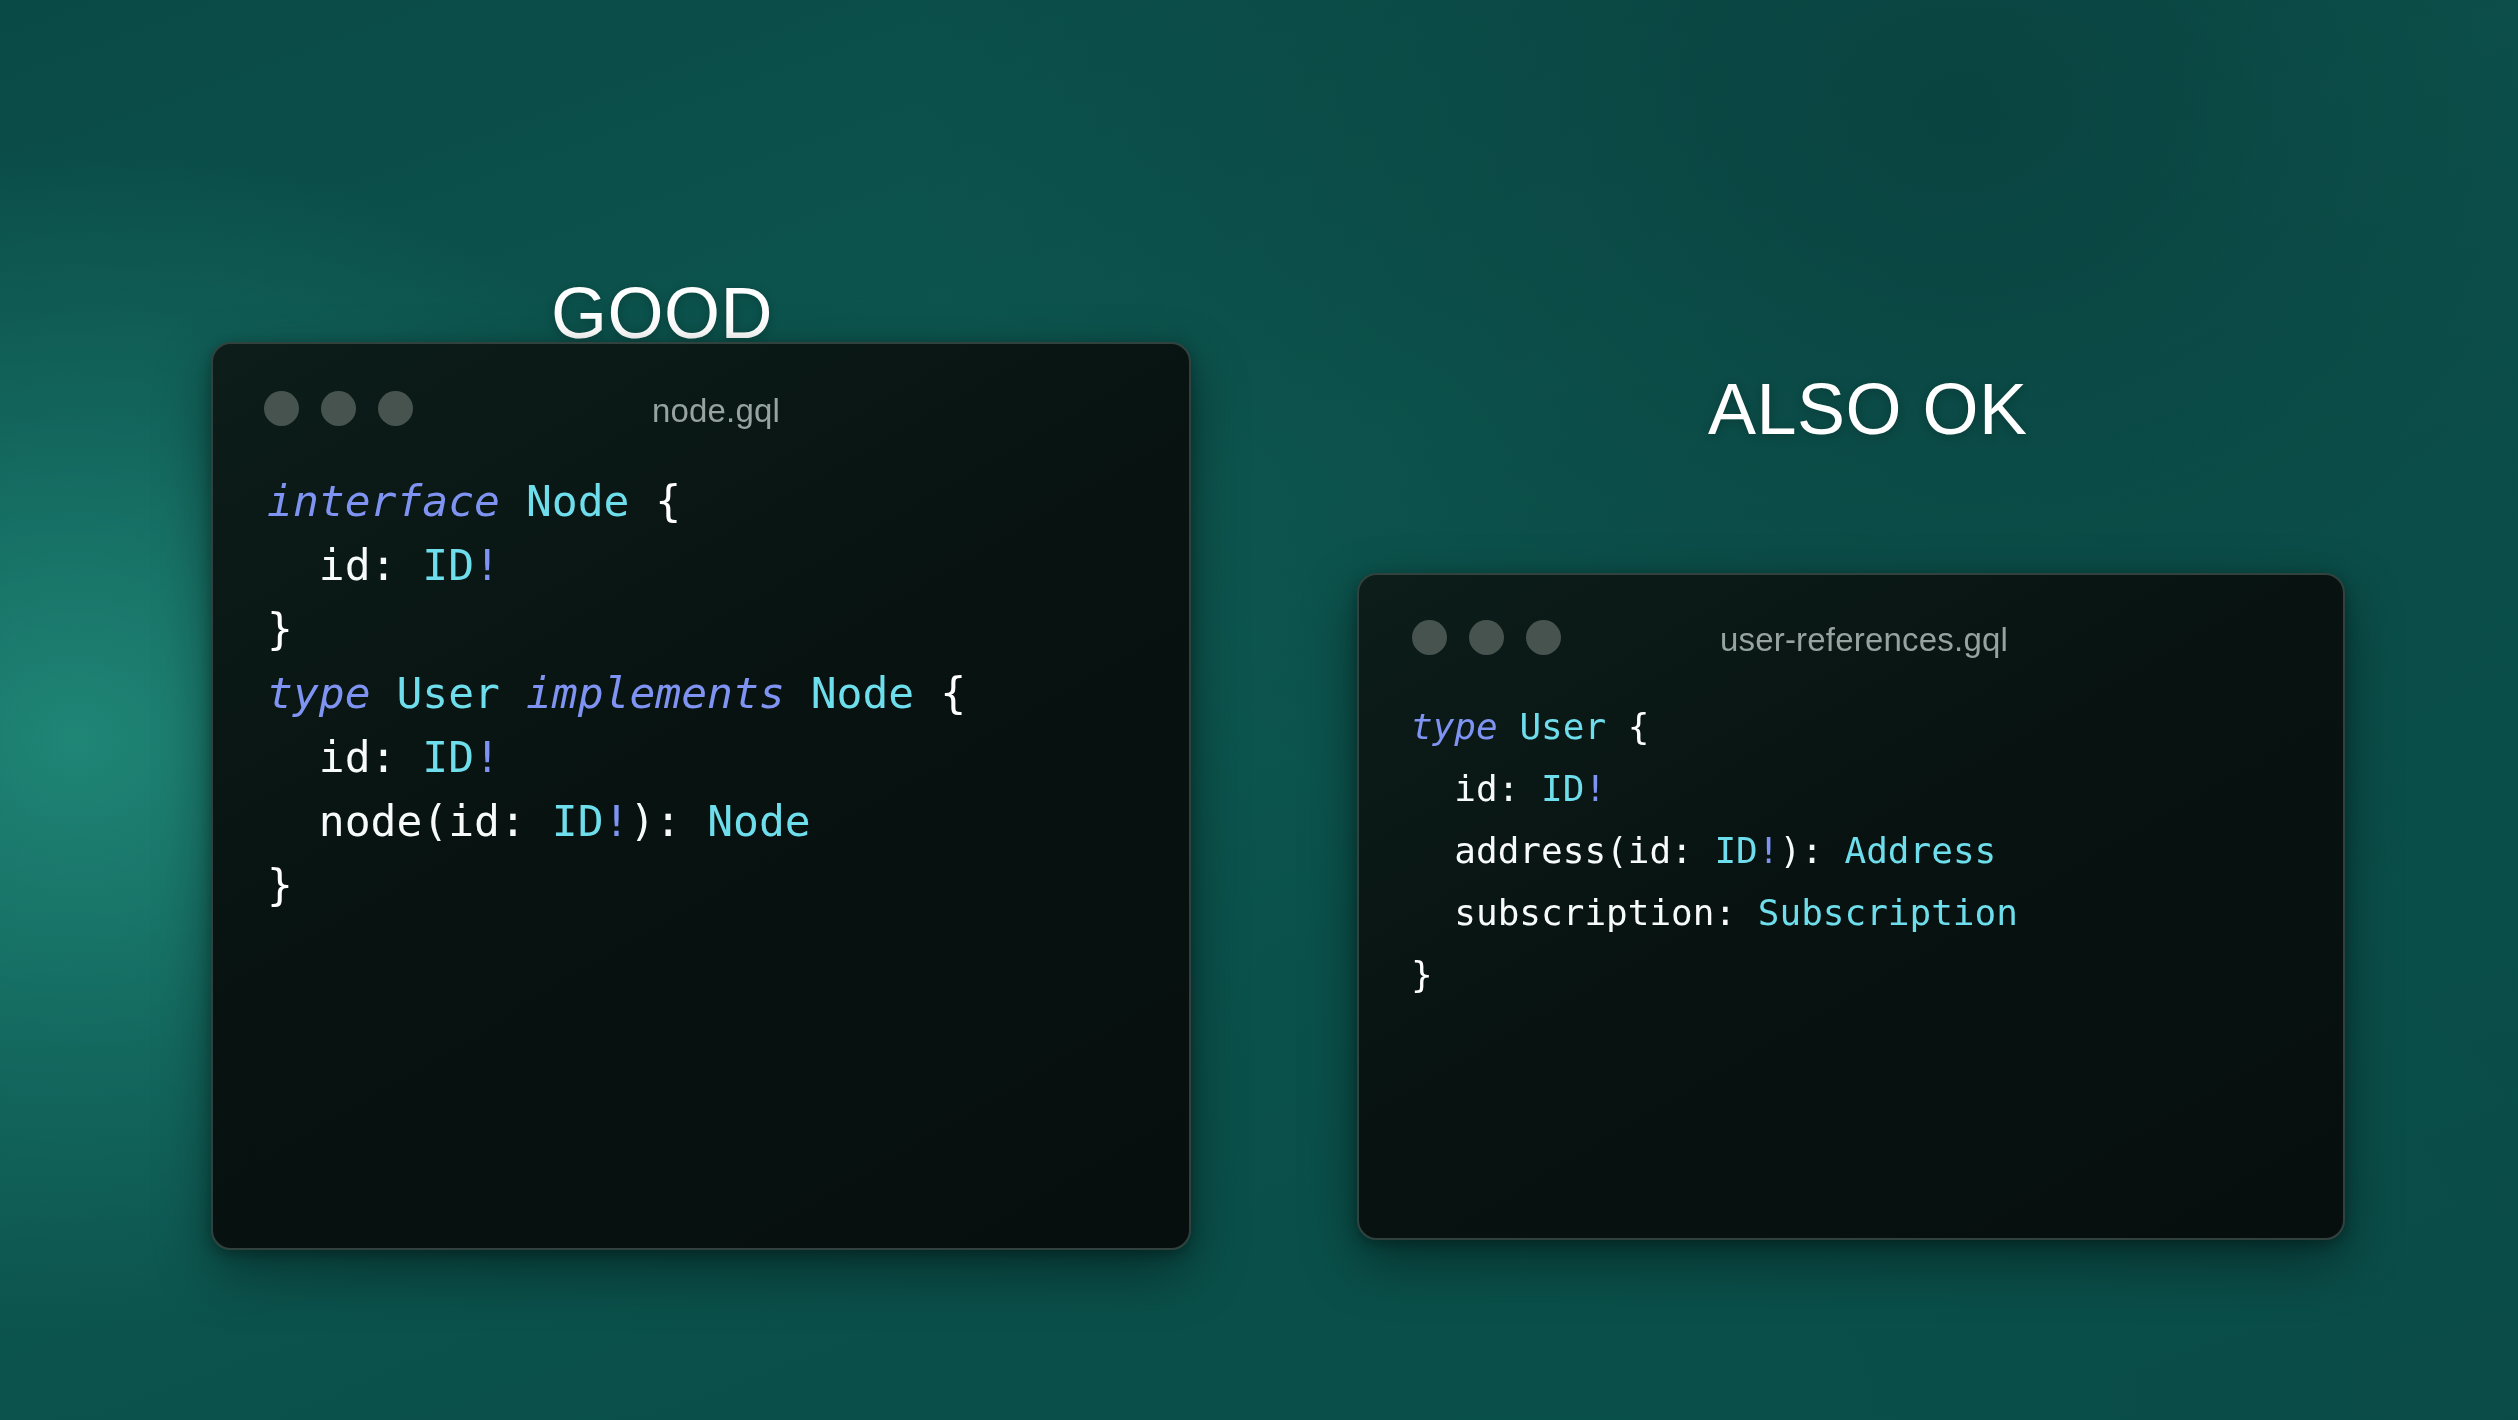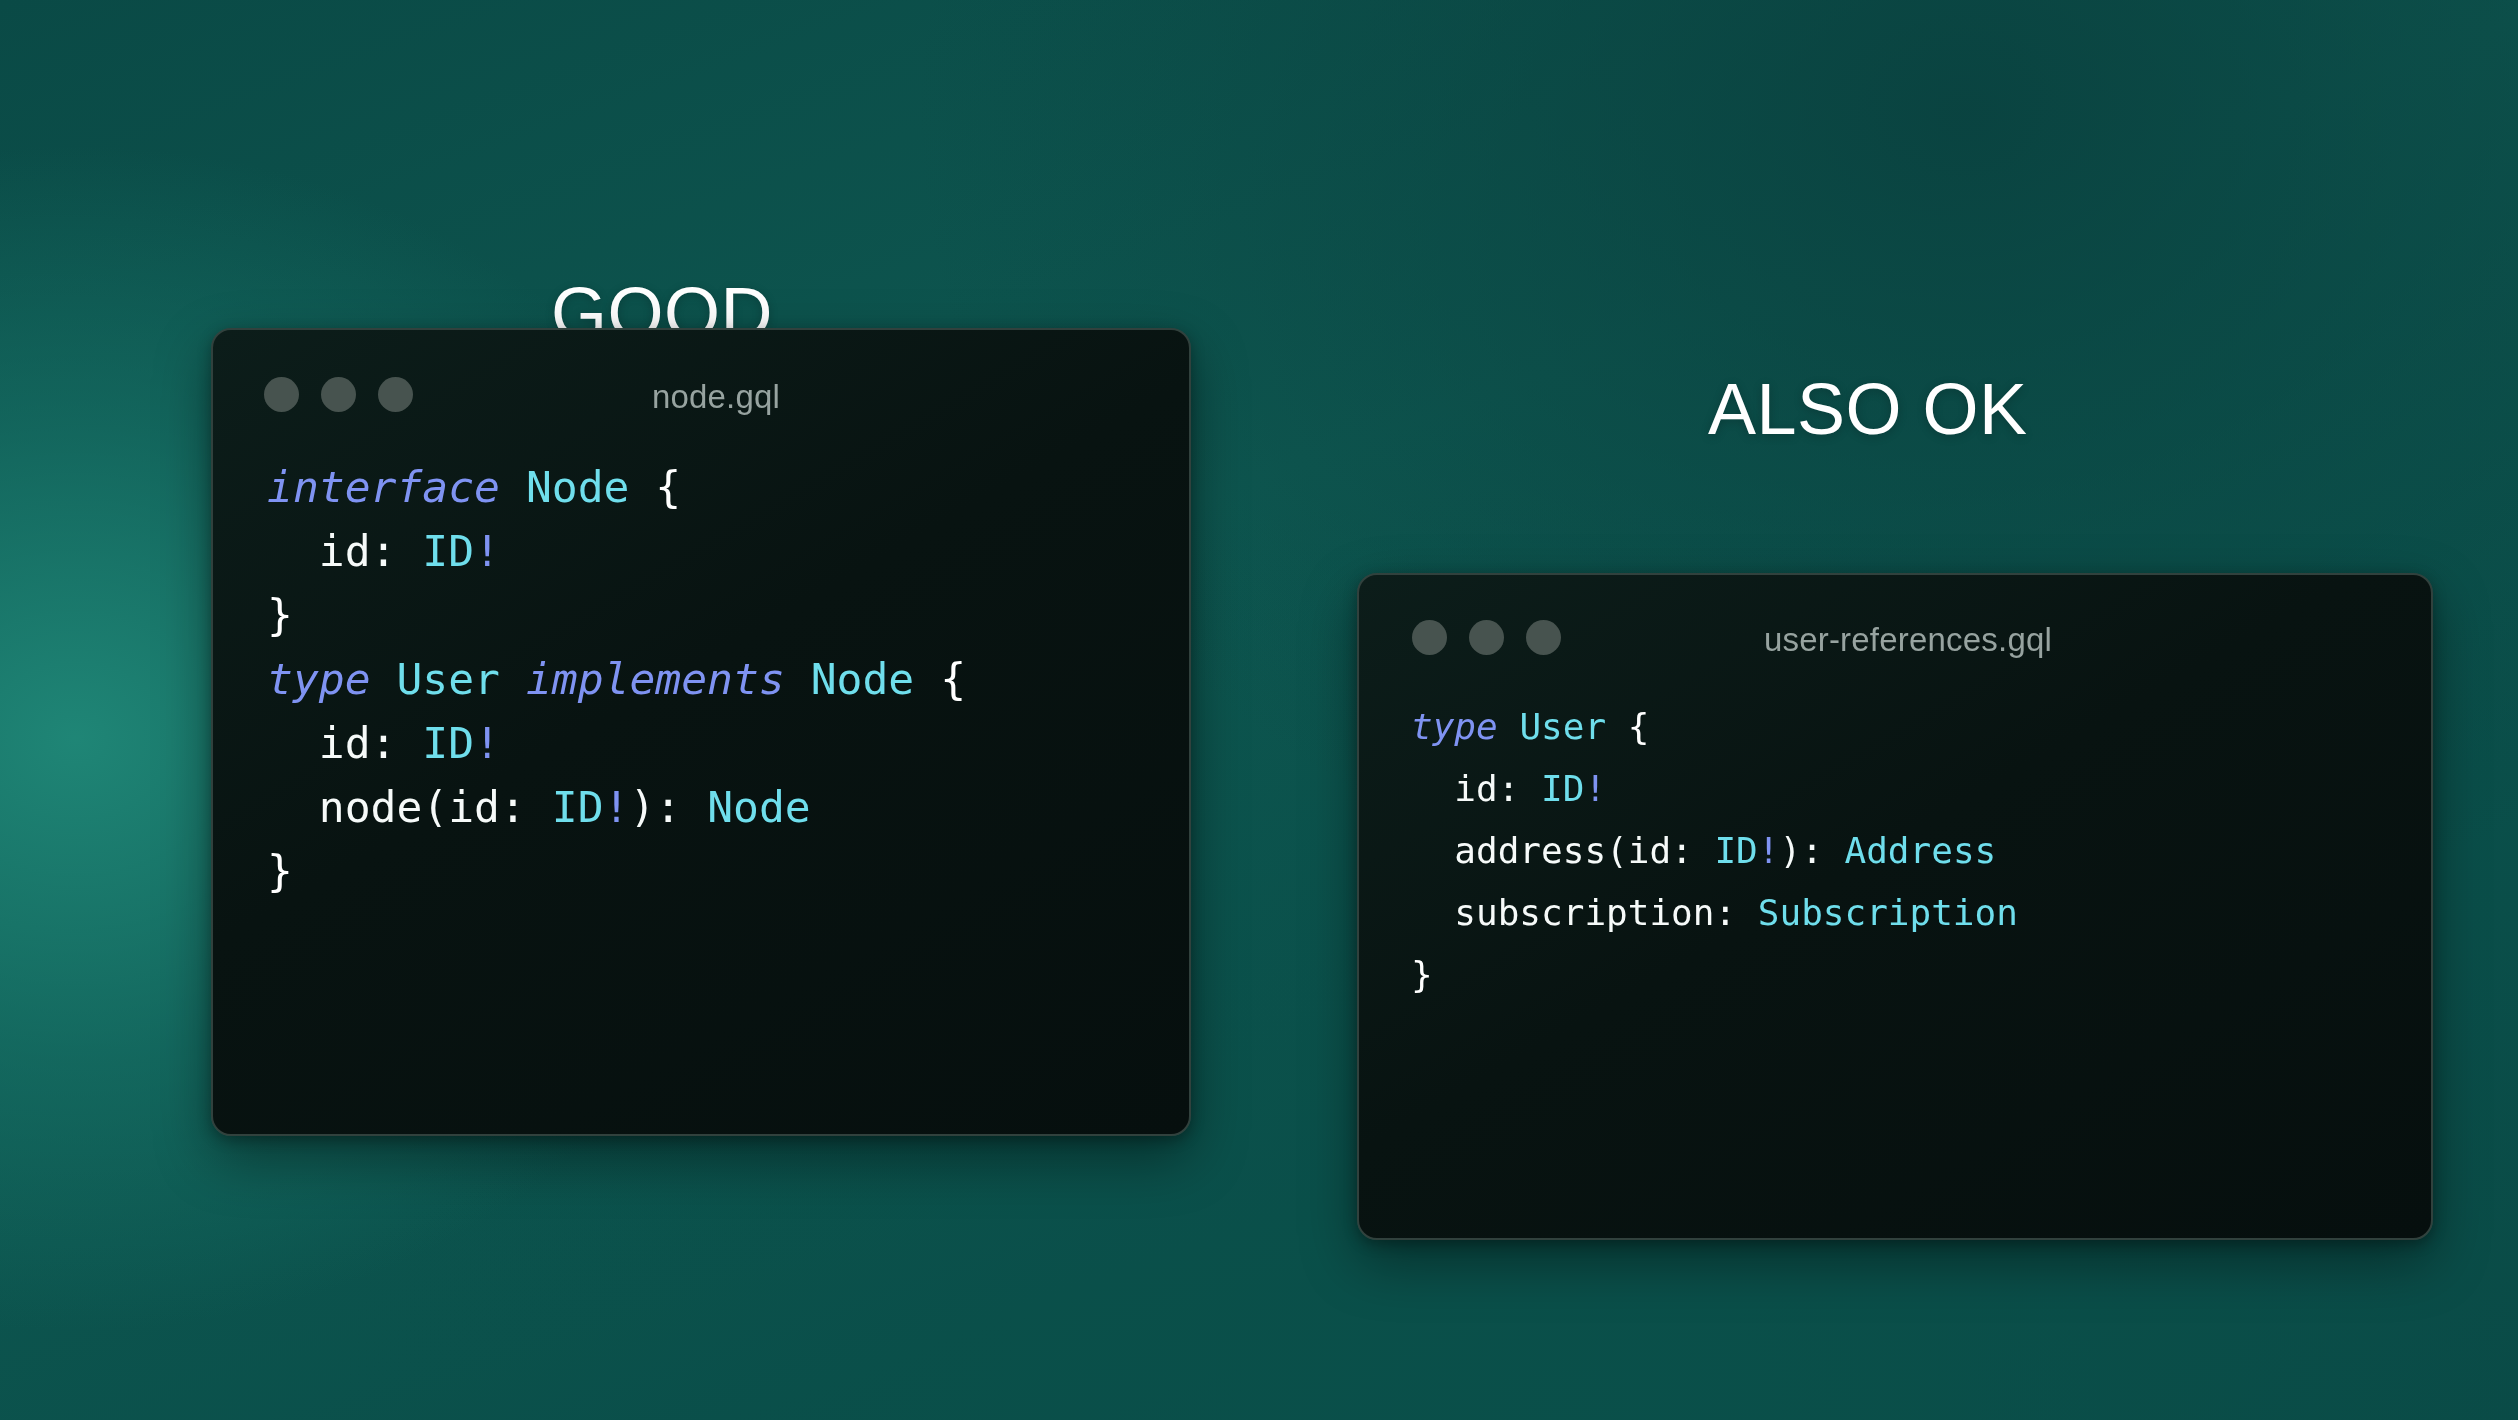--- a/index.html
+++ b/index.html
@@ -45,22 +45,22 @@
   
   .code-window {
     position: absolute;
     background: linear-gradient(150deg, #0c1d1a 0%, #081311 45%, #060f0e 100%);
     border: 2px solid #31413d;
     border-radius: 20px;
     box-shadow: 0 22px 55px rgba(0,0,0,0.40), 0 4px 14px rgba(0,0,0,0.30);
     box-sizing: border-box;
     overflow: hidden;
   }
-  #window-good    { left: 211px;  top: 328px; width: 980px;  height: 808px; }
-  #window-also-ok { left: 1357px; top: 573px; width: 1076px;  height: 667px; }
+  #window-good    { left: 211px;  top: 342px; width: 980px;  height: 908px; }
+  #window-also-ok { left: 1357px; top: 573px; width: 988px;  height: 667px; }
 
   .titlebar {
     position: relative;
     height: 106px;
     display: flex;
     align-items: center;
   }
   #window-also-ok .titlebar { height: 104px; }
 
   .traffic-lights {

